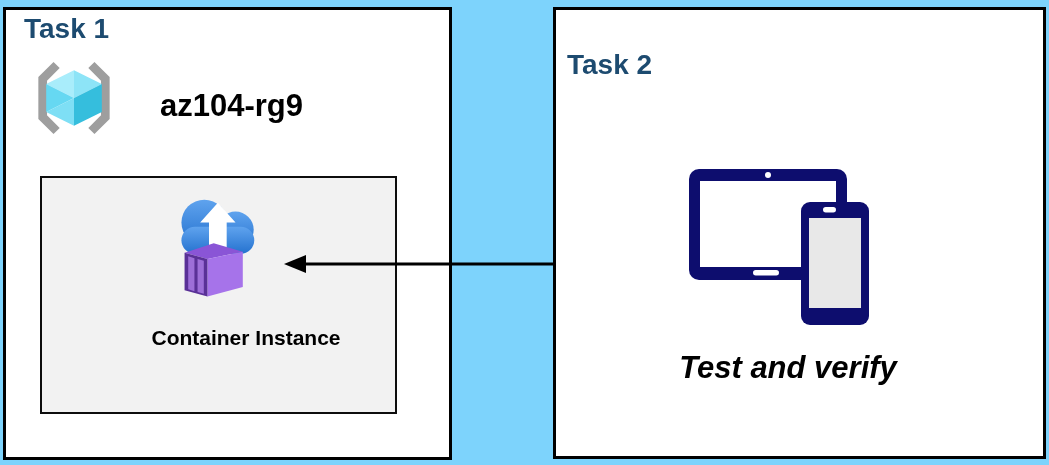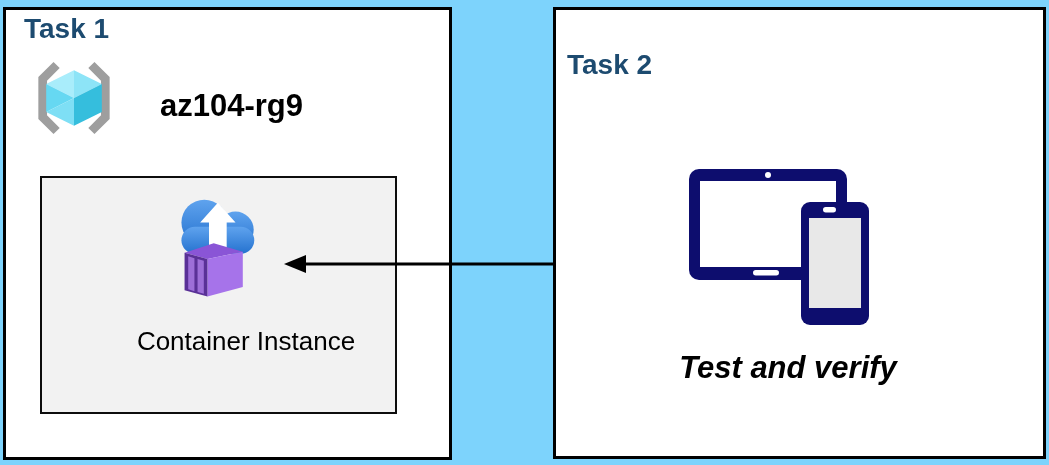--- a/index.html
+++ b/index.html
@@ -8,21 +8,21 @@
   .task-box{position:absolute;box-sizing:border-box;border:3px solid #000;background:#fff;}
   #task1-box{left:3px;top:7px;width:449px;height:453px;}
   #task2-box{left:553px;top:7px;width:493px;height:452px;}
   .task-title{position:absolute;font-size:28px;font-weight:bold;color:#1d4b70;letter-spacing:0px;}
   #task1-title{left:24px;top:13px;}
   #task2-title{left:567px;top:13px;margin-top:36px;}
   #rg-icon{position:absolute;left:30px;top:58px;width:88px;height:80px;}
   #rg-name{position:absolute;left:129px;top:88px;font-size:31px;font-weight:bold;color:#000;margin-left:31px;}
   #ci-box{position:absolute;box-sizing:border-box;left:40px;top:176px;width:357px;height:238px;background:#f2f2f2;border:2px solid #0d0d0d;}
   #ci-icon{position:absolute;left:170px;top:191px;width:104px;height:113px;}
-  #ci-label{position:absolute;left:40px;top:326px;width:412px;text-align:center;font-size:26px;font-weight:normal;color:#000;}
+  #ci-label{position:absolute;left:40px;top:326px;width:412px;text-align:center;font-size:21px;font-weight:bold;color:#000;}
   #connector{position:absolute;left:280px;top:250px;width:400px;height:28px;}
   #devices-icon{position:absolute;left:687px;top:167px;width:185px;height:160px;}
   #test-label{position:absolute;left:653px;top:350px;width:270px;text-align:center;font-size:31px;font-weight:bold;color:#000;font-style:italic;}
 </style>
 </head>
 <body>
 
 <div class="canvas">
 
   <div class="task-box" id="task1-box"></div>

